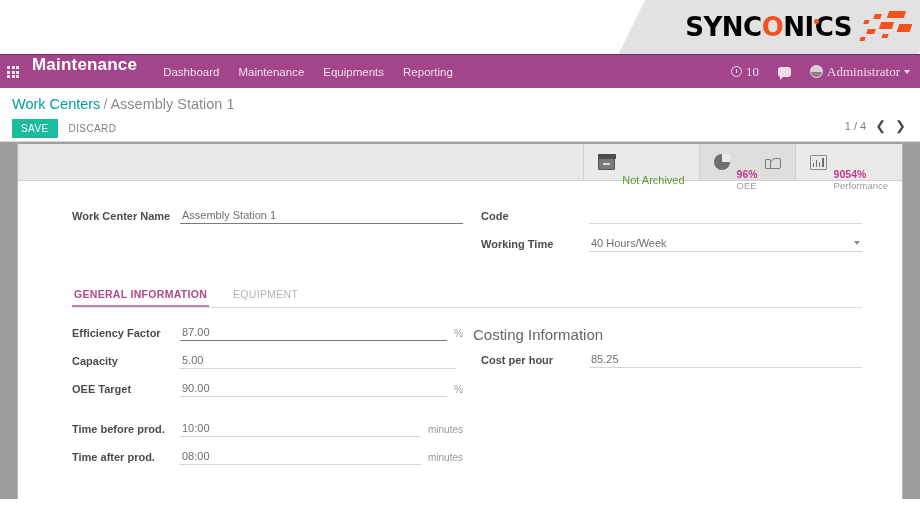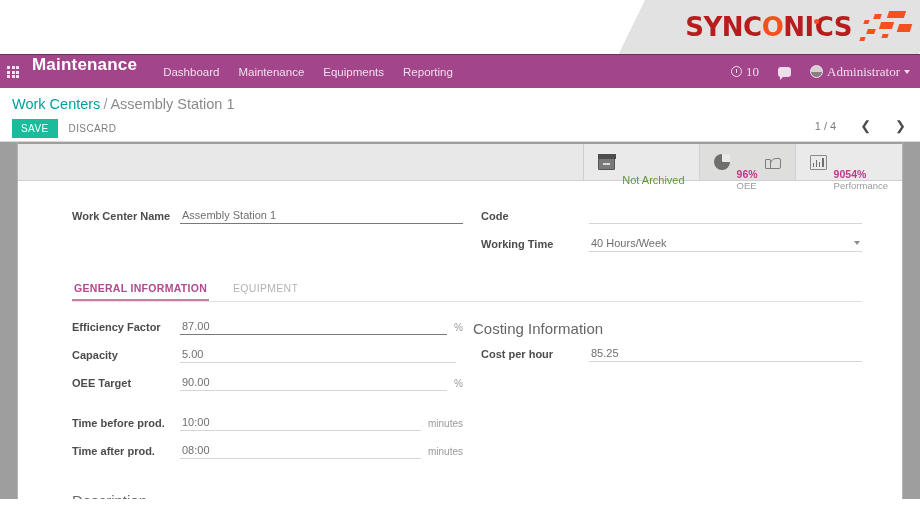--- a/index.html
+++ b/index.html
@@ -39,21 +39,21 @@
     align-items: center;
   }
   .logo-text {
     font-family: "DejaVu Sans", sans-serif;
     font-weight: bold;
     font-size: 26px;
     letter-spacing: -0.5px;
     line-height: 1;
     white-space: nowrap;
   }
-  .lt-blue { color: #b91c1c; }
+  .lt-blue { color: #000000; }
   .lt-orange { color: #f4511e; }
   .logo-dot {
     display: inline-block;
     width: 5px; height: 5px;
     background: #f4511e;
     border-radius: 50%;
     position: relative;
     top: -12px;
     margin: 0 -4px 0 0;
   }
@@ -215,21 +215,21 @@
     border: none;
     font-family: "Liberation Sans", sans-serif;
   }
 
   .pager {
     position: absolute;
     right: 14px;
     top: 31px;
     display: flex;
     align-items: center;
-    gap: 24px;
+    gap: 9px;
     font-size: 11px;
     color: #7d7d7d;
   }
   .pager .chev {
     color: #4b4b4b;
     font-size: 13px;
     cursor: pointer;
     line-height: 1;
   }
 
@@ -424,20 +424,21 @@
     padding-bottom: 0;
   }
   .tab {
     font-size: 10.5px;
     letter-spacing: 0.3px;
     color: #b3b3b3;
     padding: 5px 2px 5px 2px;
     cursor: pointer;
     border-bottom: 2px solid transparent;
     white-space: nowrap;
+    margin-top: 6px;
   }
   .tab.active {
     color: #b14a8e;
     border-bottom: 2px solid #c77fae;
     font-weight: bold;
   }
 
   .sect-title {
     font-size: 15px;
     color: #666666;

